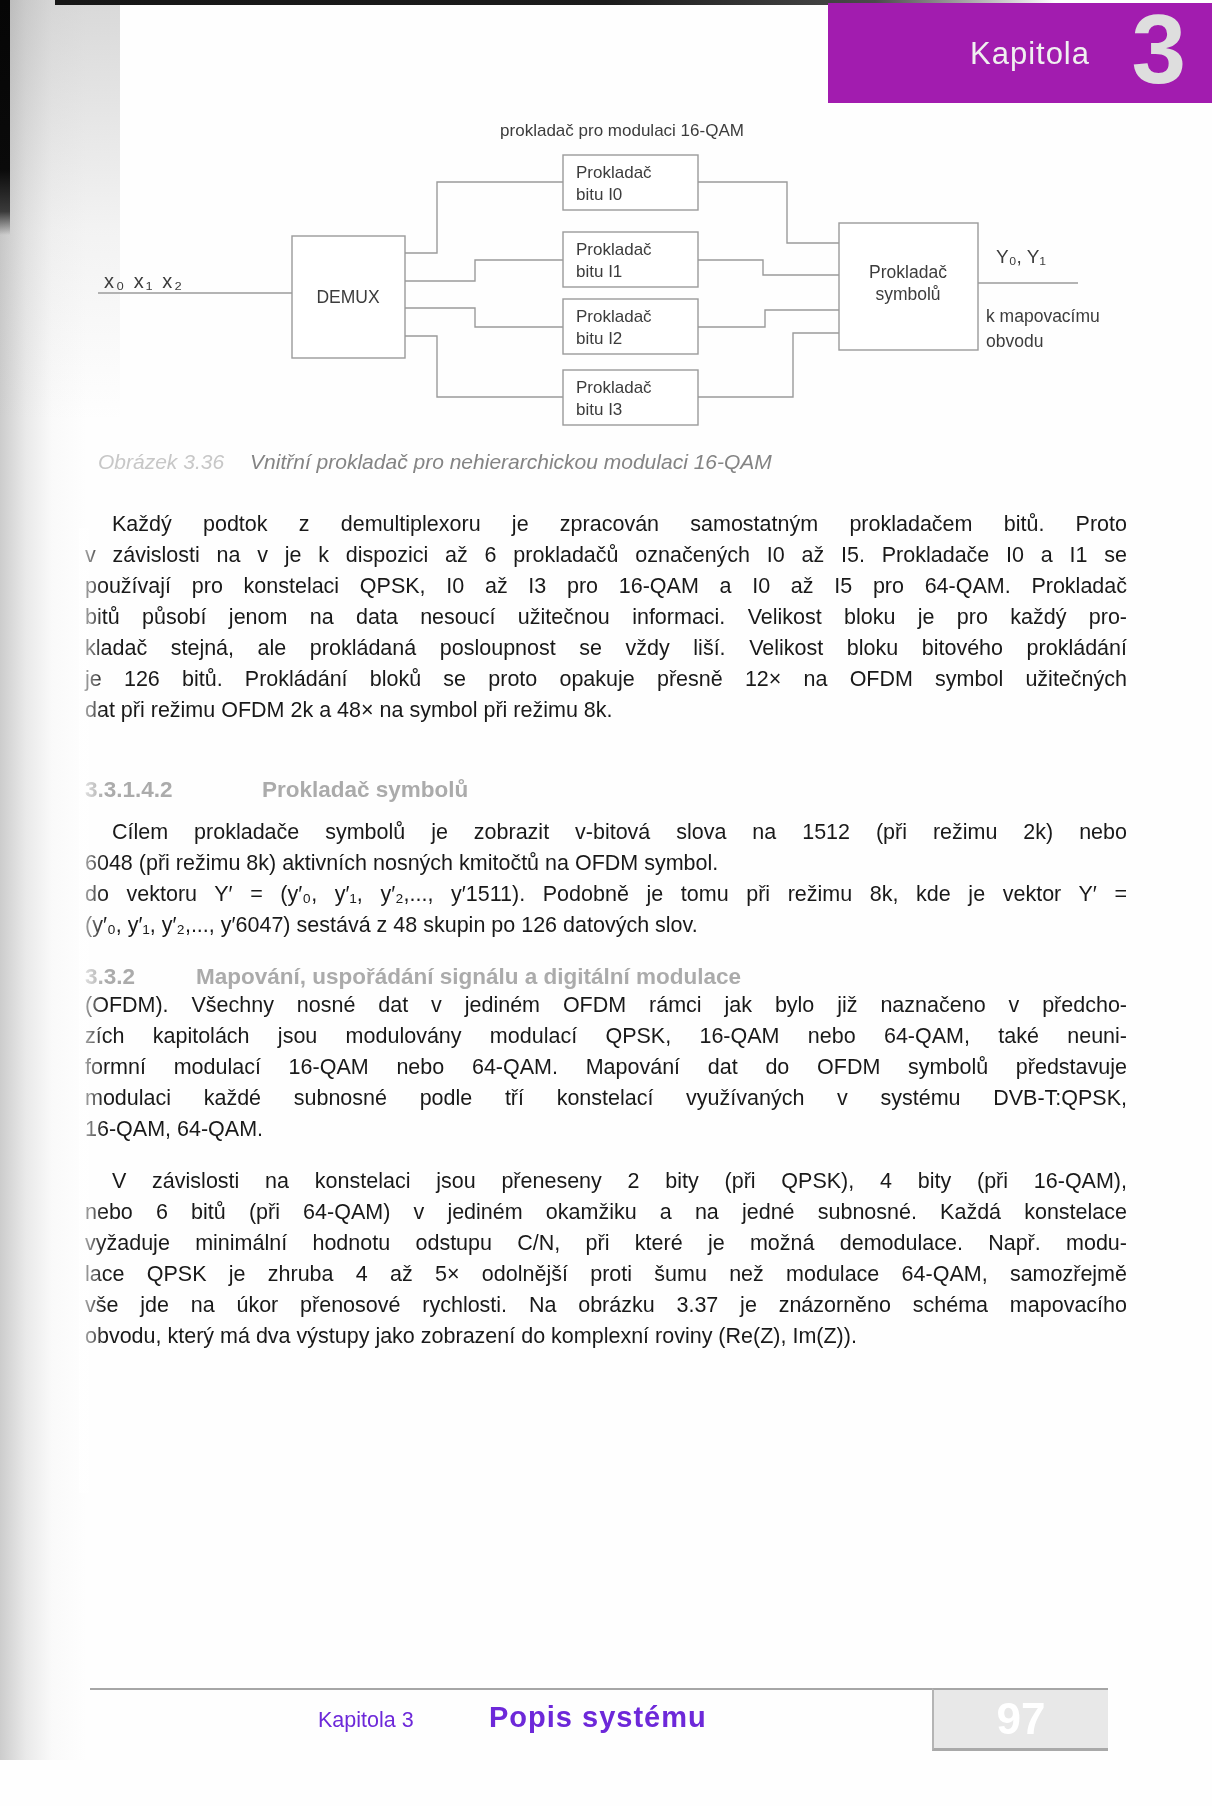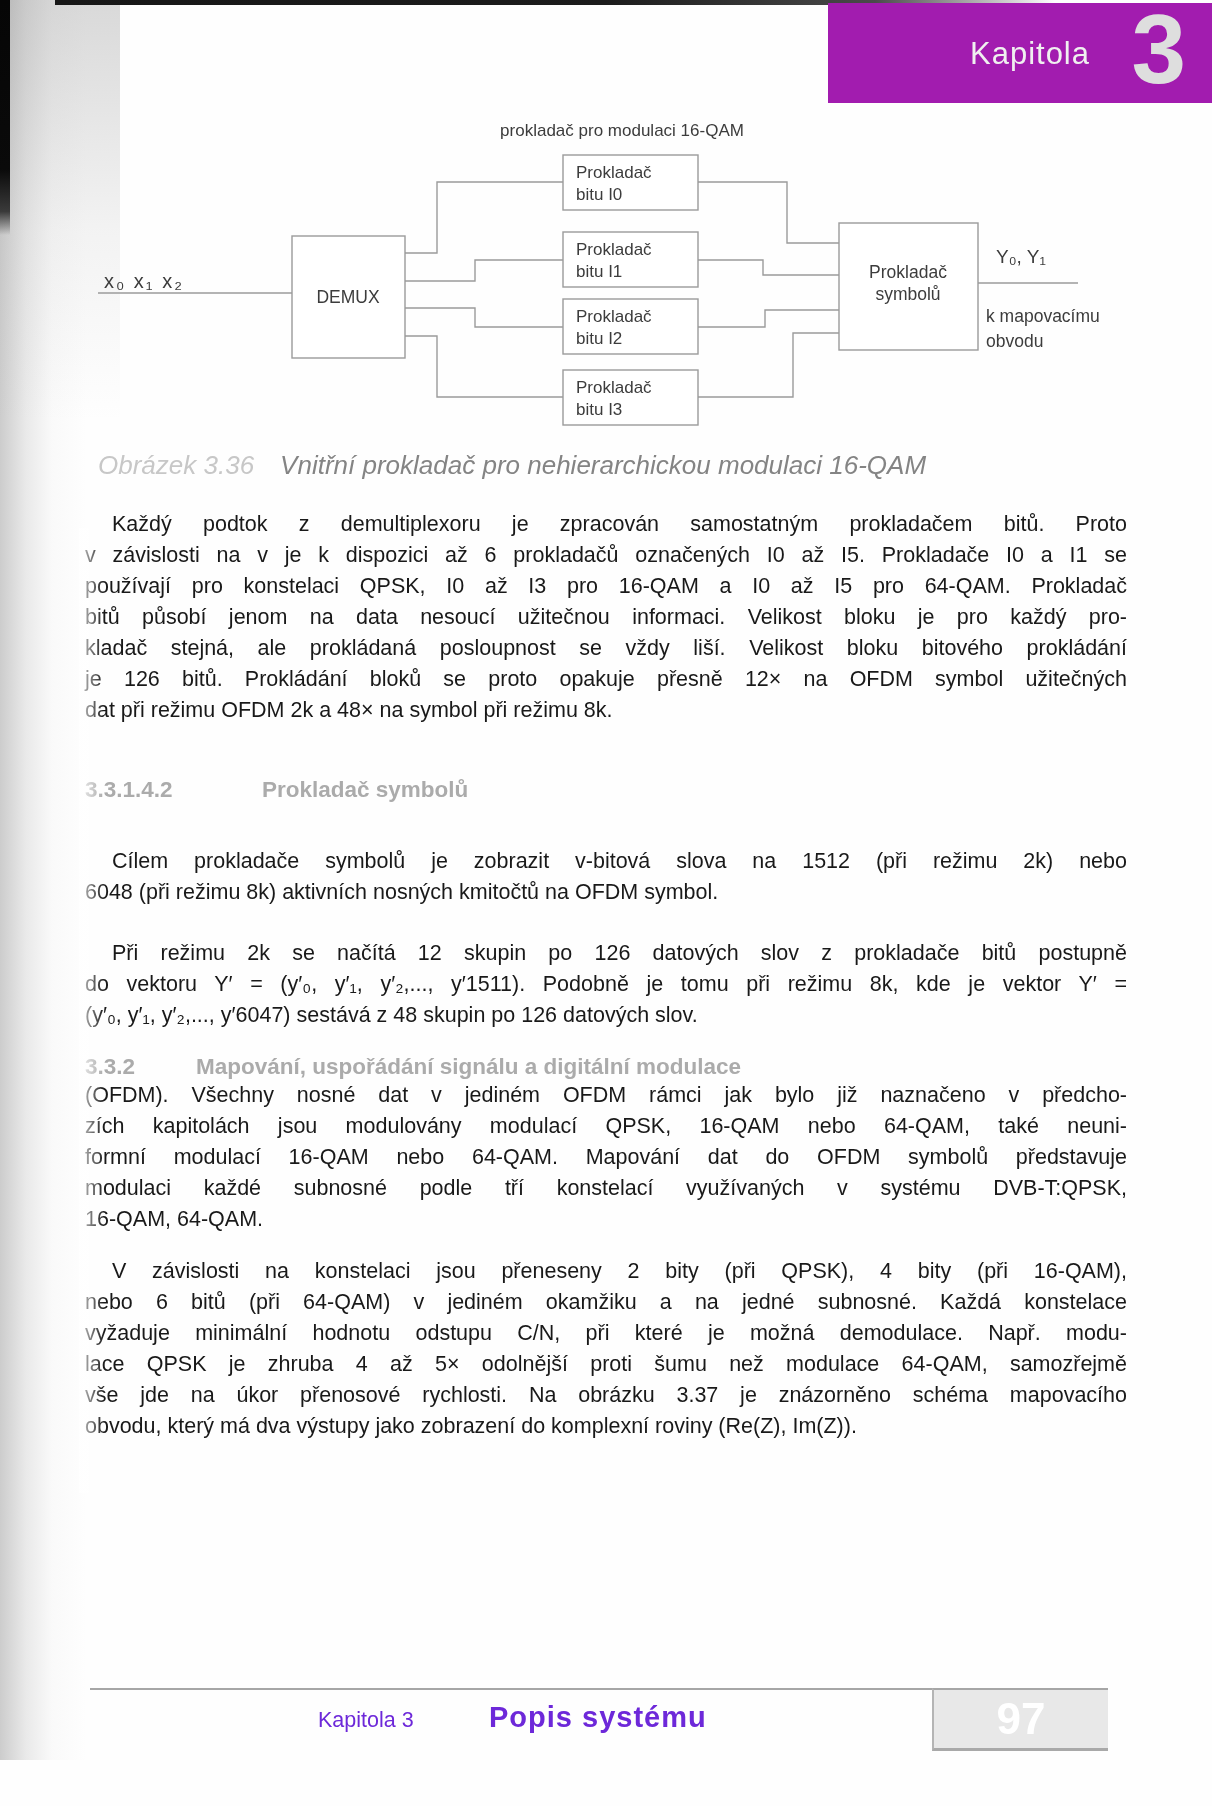--- a/index.html
+++ b/index.html
@@ -44,21 +44,21 @@
   .chapter-num{
     position:absolute; right:26px; top:-10px;
     font-size:98px; font-weight:bold; color:#dedede; line-height:112px;
   }
   
   #figure-svg{ position:absolute; left:0; top:0; }
   #figure-svg text{ font-family:"Liberation Sans","DejaVu Sans",sans-serif; fill:#3c3c3c; }
   
   .caption{
     position:absolute; left:98px; top:450px; width:1000px;
-    font-style:italic; font-size:26px; white-space:nowrap;
+    font-style:italic; font-size:21px; white-space:nowrap;
   }
   .cap-label{ color:#c7c7c7; margin-right:26px; }
   .cap-text{ color:#848484; }
   
   #text-flow{
     position:absolute; left:85px; top:0; width:1042px; color:#191919;
   }
   .tline{
     font-size:21.5px; line-height:31px; height:31px;
     text-align:justify; text-align-last:justify;
@@ -145,23 +145,22 @@
 
   <div id="text-flow">
       <div class="tline first" style="margin-top: 509px;">Každý podtok z demultiplexoru je zpracován samostatným prokladačem bitů. Proto</div>
       <div class="tline">v závislosti na v je k dispozici až 6 prokladačů označených I0 až I5. Prokladače I0 a I1 se</div>
       <div class="tline">používají pro konstelaci QPSK, I0 až I3 pro 16-QAM a I0 až I5 pro 64-QAM. Prokladač</div>
       <div class="tline">bitů působí jenom na data nesoucí užitečnou informaci. Velikost bloku je pro každý pro-</div>
       <div class="tline">kladač stejná, ale prokládaná posloupnost se vždy liší. Velikost bloku bitového prokládání</div>
       <div class="tline">je 126 bitů. Prokládání bloků se proto opakuje přesně 12× na OFDM symbol užitečných</div>
       <div class="tline last">dat při režimu OFDM 2k a 48× na symbol při režimu 8k.</div>
       <div class="heading" style="margin-top: 50px;"><span class="h-num" style="width: 177px;">3.3.1.4.2</span><span>Prokladač symbolů</span></div>
-      <div class="tline first" style="margin-top: 43px;">Cílem prokladače symbolů je zobrazit v-bitová slova na 1512 (při režimu 2k) nebo</div>
+      <div class="tline first" style="margin-top: 14px;">Cílem prokladače symbolů je zobrazit v-bitová slova na 1512 (při režimu 2k) nebo</div>
       <div class="tline last">6048 (při režimu 8k) aktivních nosných kmitočtů na OFDM symbol.</div>
-      <div class="tline first" style="margin-top: 30px;">Při režimu 2k se načítá 12 skupin po 126 datových slov z prokladače bitů postupně</div>
       <div class="tline">do vektoru Y′ = (y′₀, y′₁, y′₂,..., y′1511). Podobně je tomu při režimu 8k, kde je vektor Y′ =</div>
       <div class="tline last">(y′₀, y′₁, y′₂,..., y′6047) sestává z 48 skupin po 126 datových slov.</div>
       <div class="heading" style="margin-top: 22px;"><span class="h-num" style="width: 111px;">3.3.2</span><span>Mapování, uspořádání signálu a digitální modulace</span></div>
       <div class="tline">(OFDM). Všechny nosné dat v jediném OFDM rámci jak bylo již naznačeno v předcho-</div>
       <div class="tline">zích kapitolách jsou modulovány modulací QPSK, 16-QAM nebo 64-QAM, také neuni-</div>
       <div class="tline">formní modulací 16-QAM nebo 64-QAM. Mapování dat do OFDM symbolů představuje</div>
       <div class="tline">modulaci každé subnosné podle tří konstelací využívaných v systému DVB-T:QPSK,</div>
       <div class="tline last">16-QAM, 64-QAM.</div>
       <div class="tline first" style="margin-top: 21px;">V závislosti na konstelaci jsou přeneseny 2 bity (při QPSK), 4 bity (při 16-QAM),</div>
       <div class="tline">nebo 6 bitů (při 64-QAM) v jediném okamžiku a na jedné subnosné. Každá konstelace</div>

